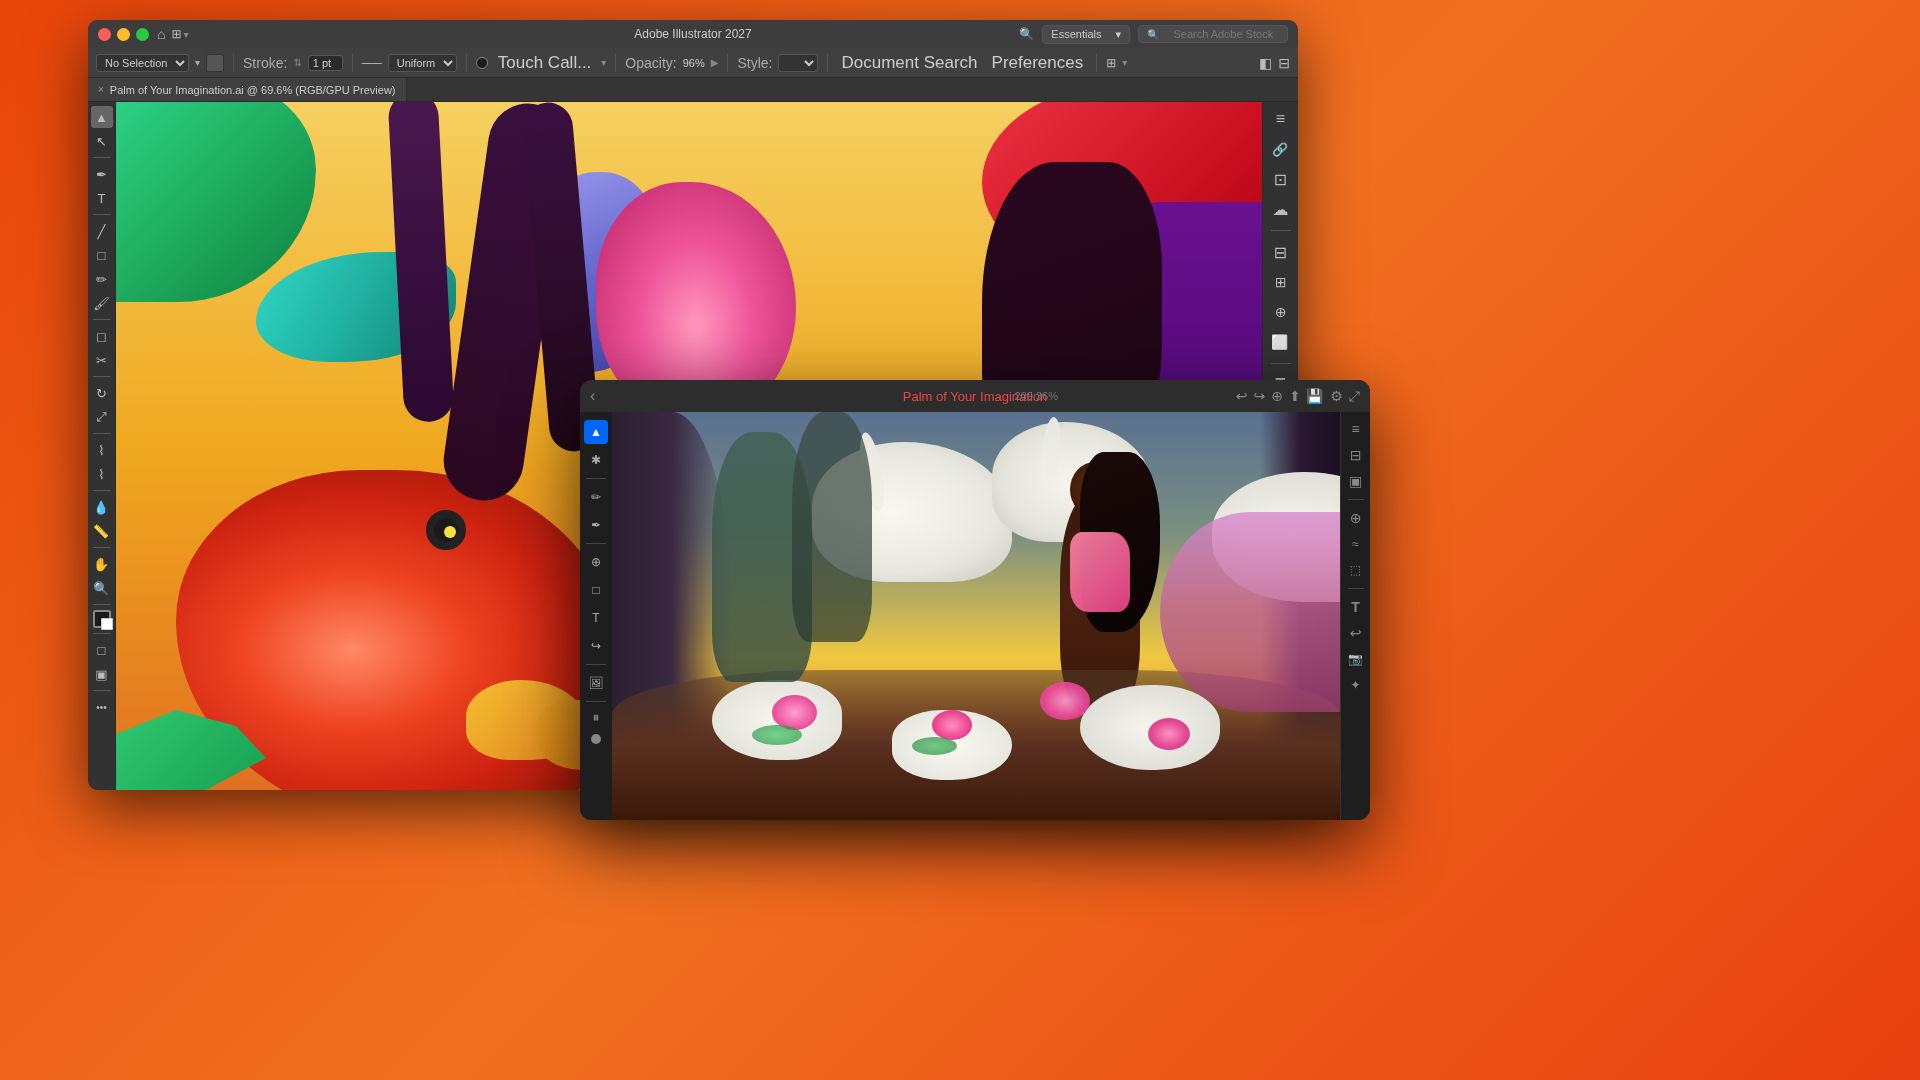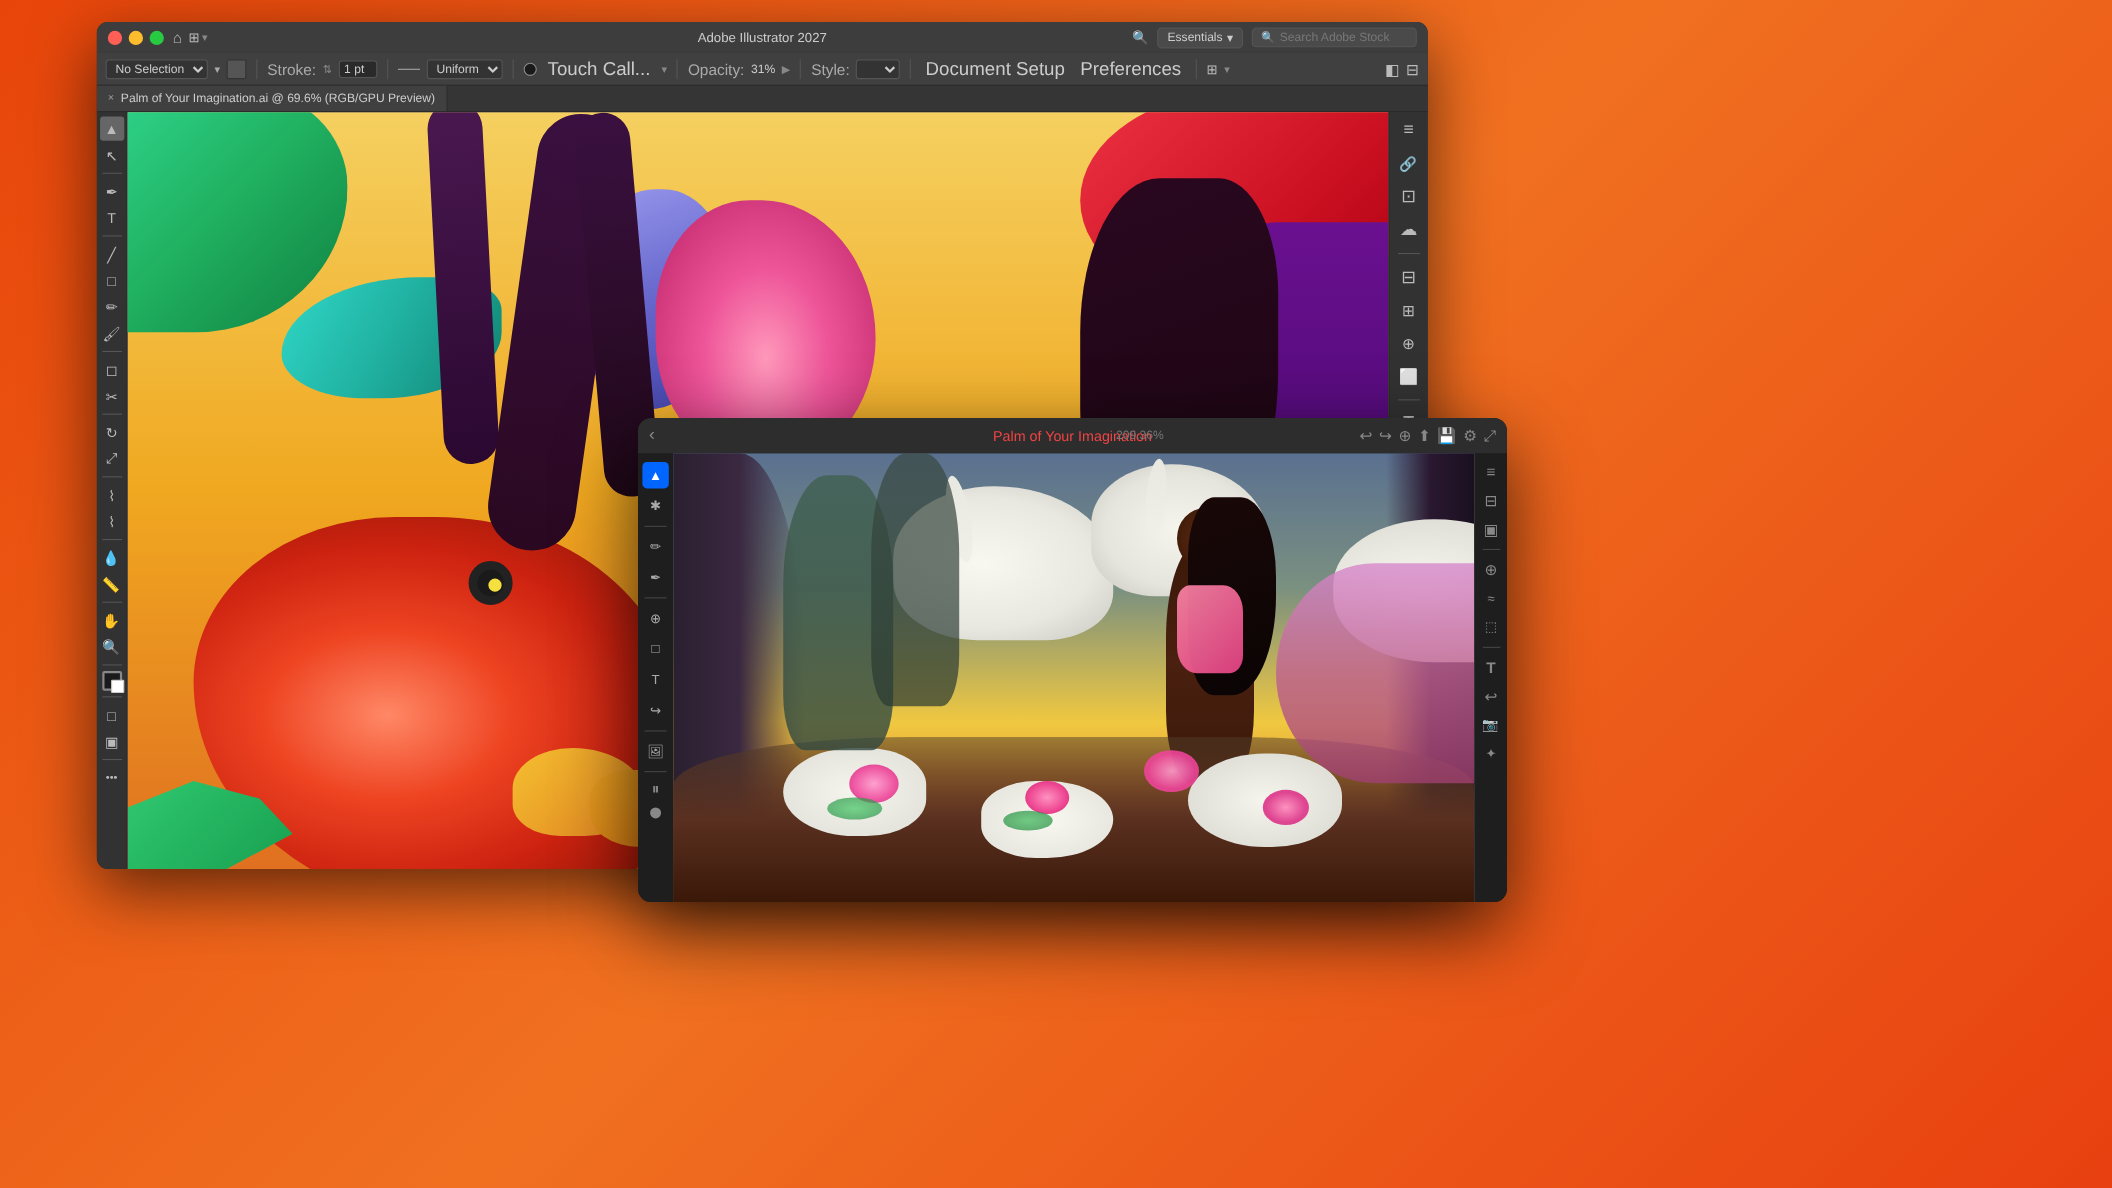--- a/index.html
+++ b/index.html
@@ -66,21 +66,21 @@
     .essentials-btn {
       background: #4a4a4a;
       border: 1px solid #555;
       border-radius: 4px;
       color: #ccc;
       font-size: 11px;
       padding: 2px 8px;
       cursor: pointer;
       display: flex;
       align-items: center;
-      gap: 4px;
+      gap: 14px;
     }
 
     
     .toolbar {
       width: 100%;
       height: 30px;
       background: #404040;
       display: flex;
       align-items: center;
       padding: 0 8px;
@@ -507,29 +507,29 @@
     <span style="color:#ccc;font-size:10px;">——</span>
     <select class="toolbar-select">
       <option>Uniform</option>
     </select>
     <div class="toolbar-divider"></div>
     <div class="color-dot"></div>
     <span class="toolbar-item">Touch Call...</span>
     <span style="color:#888;font-size:10px;">▾</span>
     <div class="toolbar-divider"></div>
     <span class="stroke-label">Opacity:</span>
-    <span style="color:#ccc;font-size:11px;">31%</span>
+    <span style="color:#ccc;font-size:11px;">96%</span>
     <span style="color:#888;font-size:10px;">▶</span>
     <div class="toolbar-divider"></div>
     <span class="stroke-label">Style:</span>
     <select class="toolbar-select" style="width:40px;">
       <option></option>
     </select>
     <div class="toolbar-divider"></div>
-    <span class="toolbar-item">Document Setup</span>
+    <span class="toolbar-item">Document Search</span>
     <span class="toolbar-item">Preferences</span>
     <div class="toolbar-divider"></div>
     <span style="color:#bbb;font-size:12px;">⊞</span>
     <span style="color:#888;font-size:10px;">▾</span>
     <div style="flex:1;"></div>
     <span style="color:#bbb;font-size:14px;">◧</span>
     <span style="color:#bbb;font-size:14px;">⊟</span>
   </div>
 
   <div class="tab-bar">

